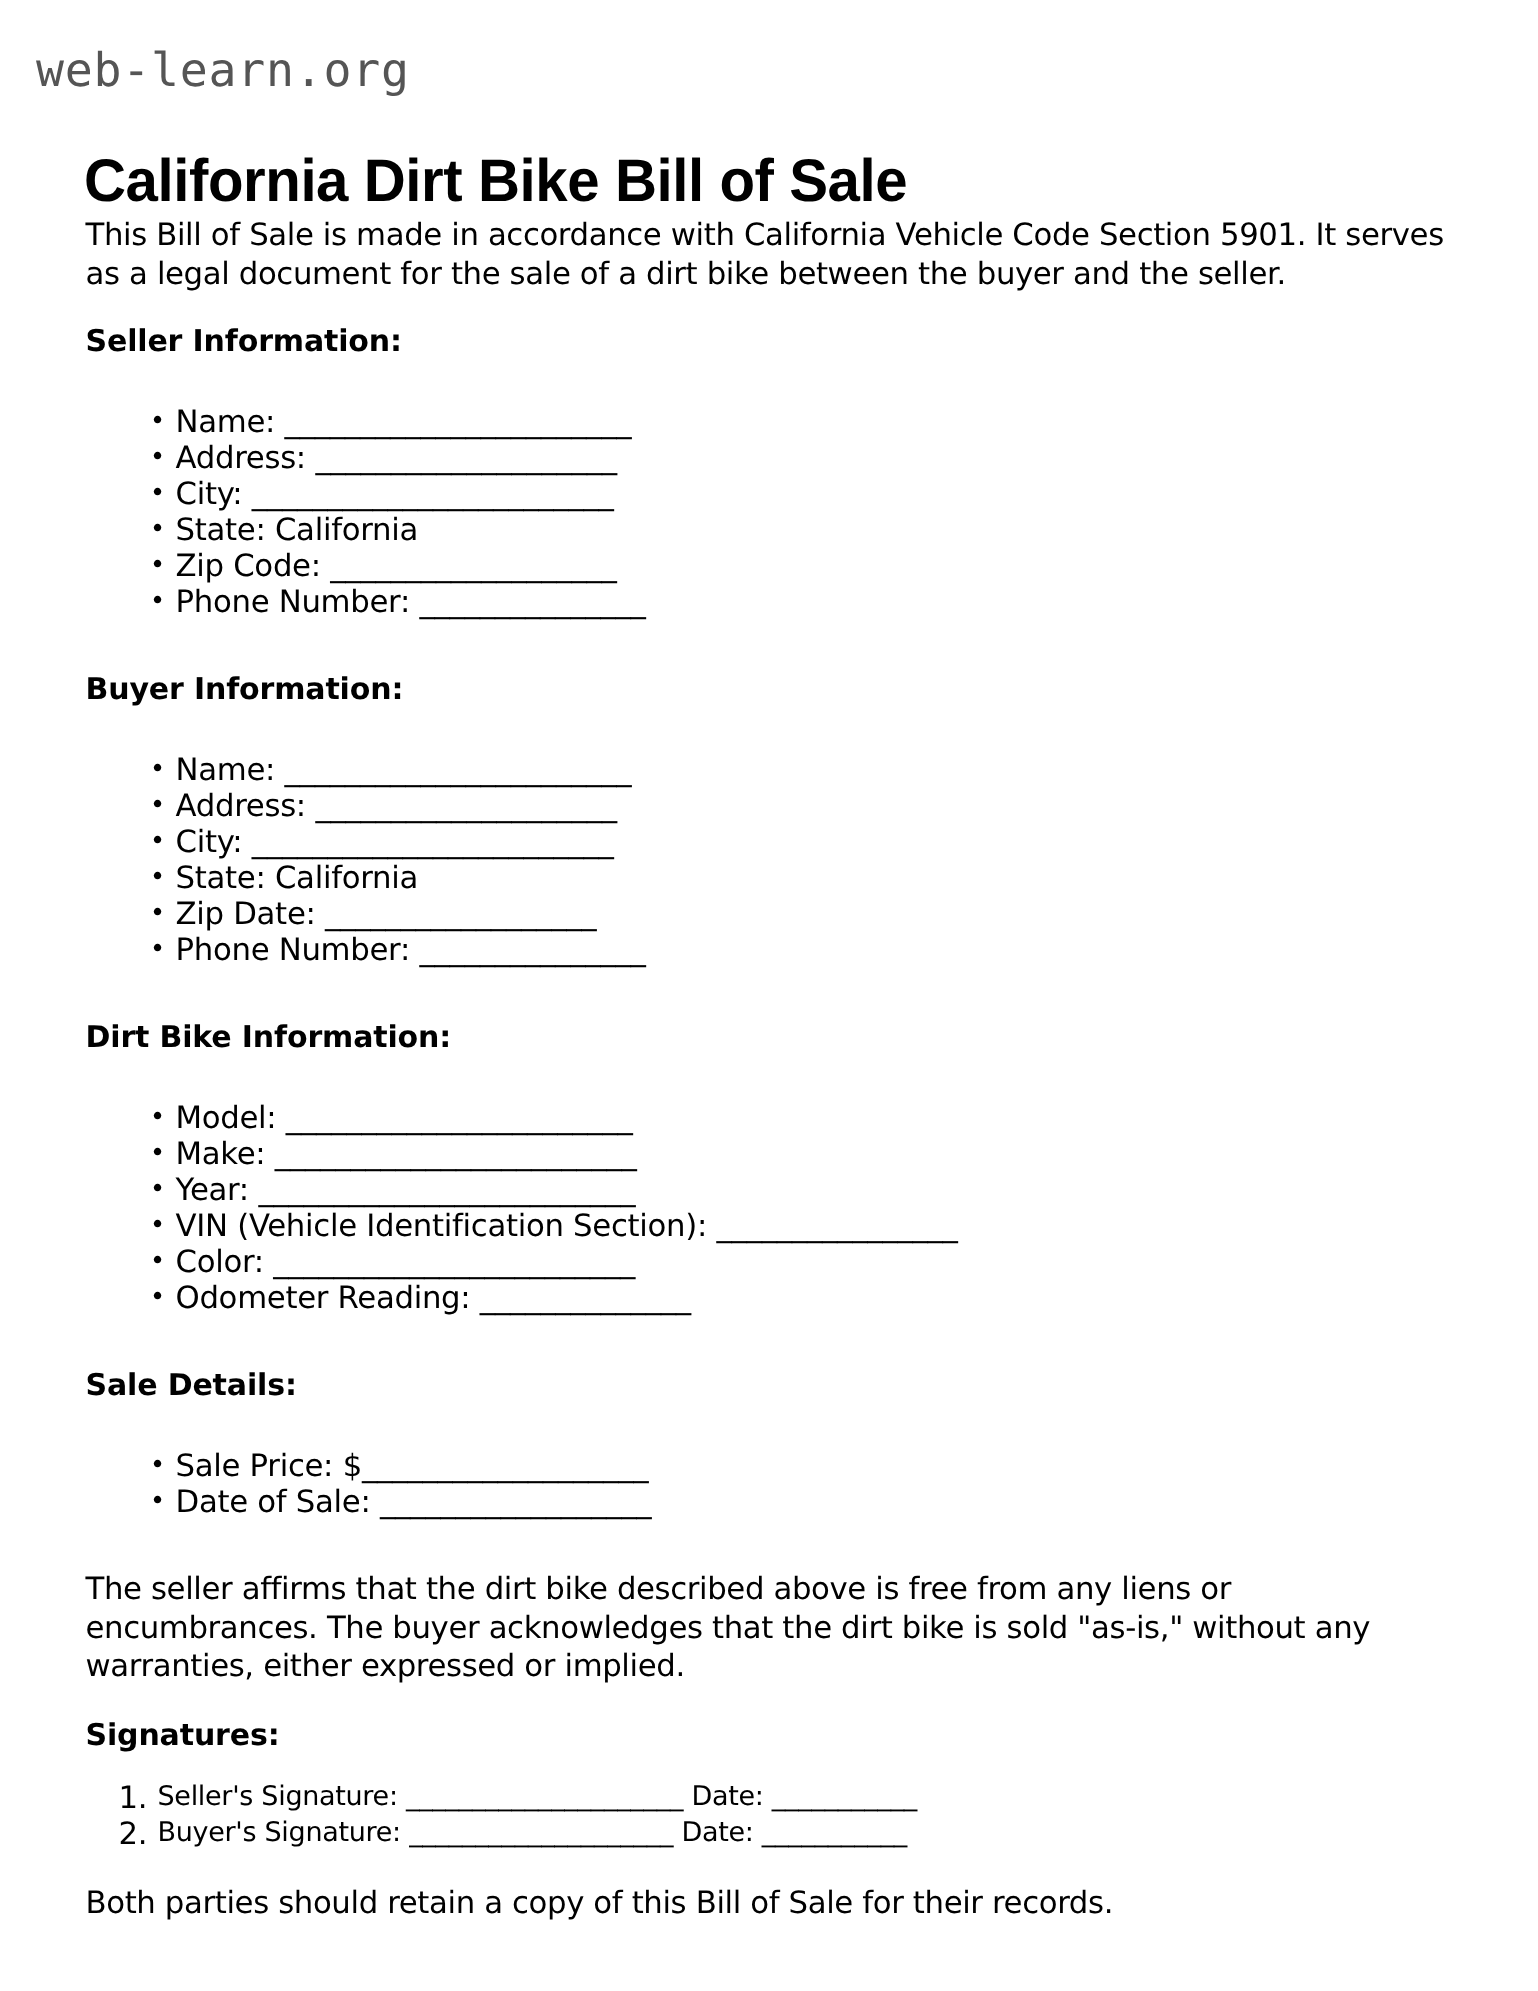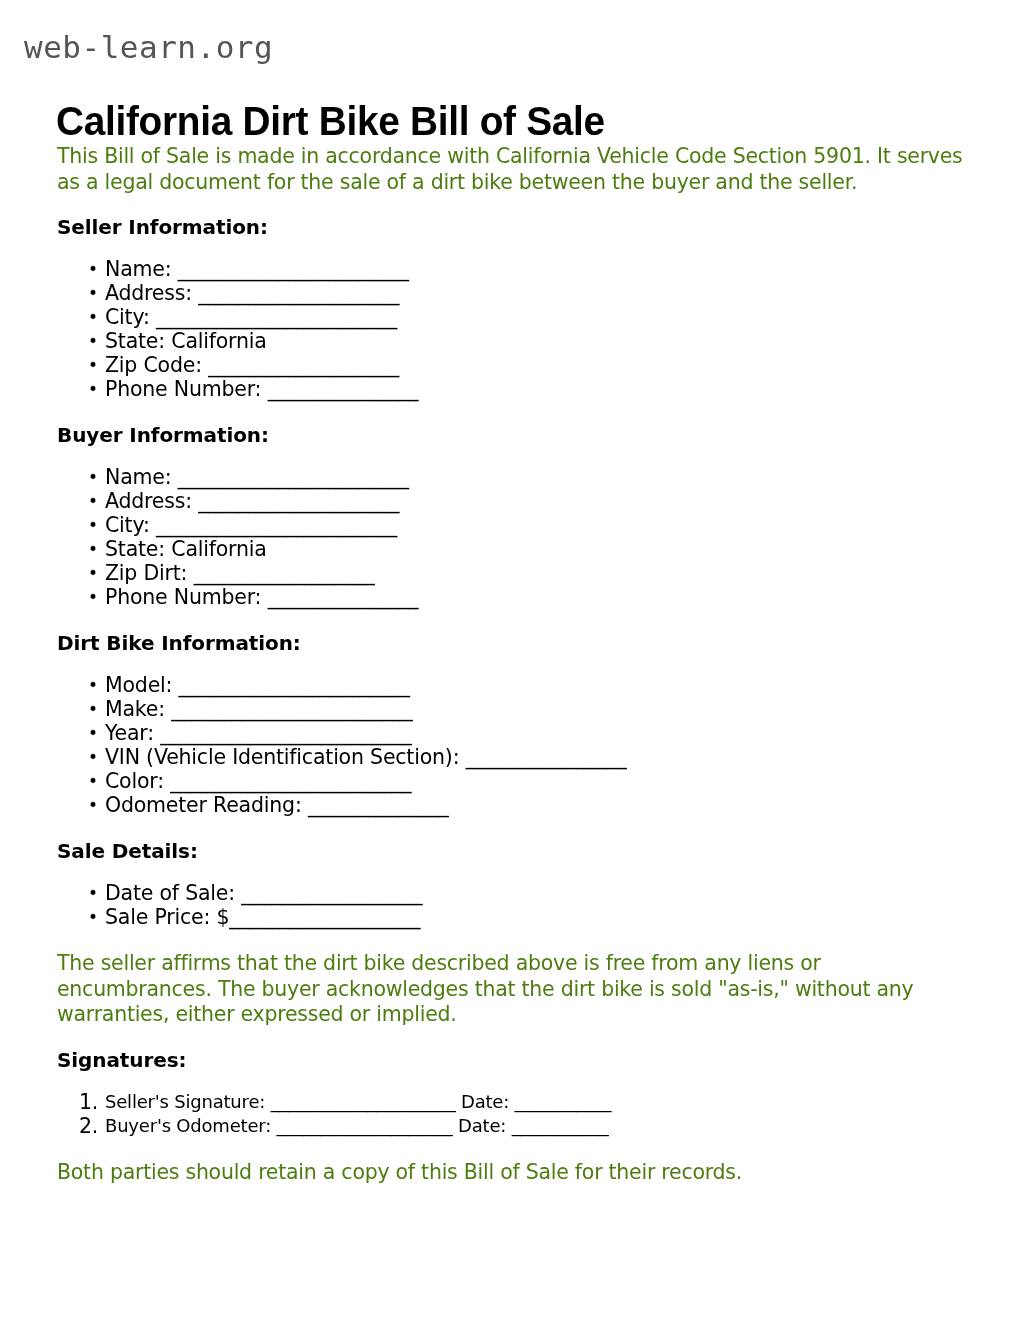--- a/index.html
+++ b/index.html
@@ -56,38 +56,38 @@
     position: absolute;
     left: 57px;
     top: 144px;
     width: 910px;
   }
 
   p.para {
     margin: 0 0 0 0;
     font-size: 20.5px;
     line-height: 25.5px;
-    color: #4d7c0f;
+    color: #000000;
     font-family: "DejaVu Sans", sans-serif;
     letter-spacing: -0.25px;
   }
 
   h2.section-heading {
     margin: 0;
     font-size: 20px;
     font-weight: bold;
     line-height: 24px;
     color: #000000;
     font-family: "DejaVu Sans", sans-serif;
     letter-spacing: -0.1px;
   }
 
   ul.form-list {
     list-style: none;
-    margin: 0;
+    margin: 12px;
     padding: 0;
   }
   ul.form-list > li {
     position: relative;
     padding-left: 48px;
     font-size: 20.5px;
     line-height: 24px;
     color: #000000;
     white-space: nowrap;
     letter-spacing: -0.2px;
@@ -170,21 +170,21 @@
 
     <h2 class="section-heading">Buyer Information:</h2>
 
     <div class="sp-heading-list"></div>
 
     <ul class="form-list">
       <li><span class="blank">Name: _______________________</span></li>
       <li><span class="blank">Address: ____________________</span></li>
       <li><span class="blank">City: ________________________</span></li>
       <li><span class="blank">State: California</span></li>
-      <li><span class="blank">Zip Dirt: __________________</span></li>
+      <li><span class="blank">Zip Date: __________________</span></li>
       <li><span class="blank">Phone Number: _______________</span></li>
     </ul>
 
     <div class="sp-list-heading"></div>
 
     <h2 class="section-heading">Dirt Bike Information:</h2>
 
     <div class="sp-heading-list"></div>
 
     <ul class="form-list">
@@ -196,37 +196,37 @@
       <li><span class="blank">Odometer Reading: ______________</span></li>
     </ul>
 
     <div class="sp-list-heading"></div>
 
     <h2 class="section-heading">Sale Details:</h2>
 
     <div class="sp-heading-list"></div>
 
     <ul class="form-list">
+      <li><span class="blank">Sale Price: $___________________</span></li>
       <li><span class="blank">Date of Sale: __________________</span></li>
-      <li><span class="blank">Sale Price: $___________________</span></li>
     </ul>
 
     <div class="sp-list-para"></div>
 
     <p class="para">The seller affirms that the dirt bike described above is free from any liens or encumbrances. The buyer acknowledges that the dirt bike is sold "as-is," without any warranties, either expressed or implied.</p>
 
     <div class="sp-para-heading2"></div>
 
     <h2 class="section-heading">Signatures:</h2>
 
     <div class="sp-heading-list"></div>
 
     <ol class="sig-list">
       <li><span class="blank">Seller's Signature: _____________________ Date: ___________</span></li>
-      <li><span class="blank">Buyer's Odometer: ____________________  Date: ___________</span></li>
+      <li><span class="blank">Buyer's Signature: ____________________  Date: ___________</span></li>
     </ol>
 
     <div class="sp-list-para"></div>
 
     <p class="para">Both parties should retain a copy of this Bill of Sale for their records.</p>
 
   </div>
 </div>
 
 </body></html>

